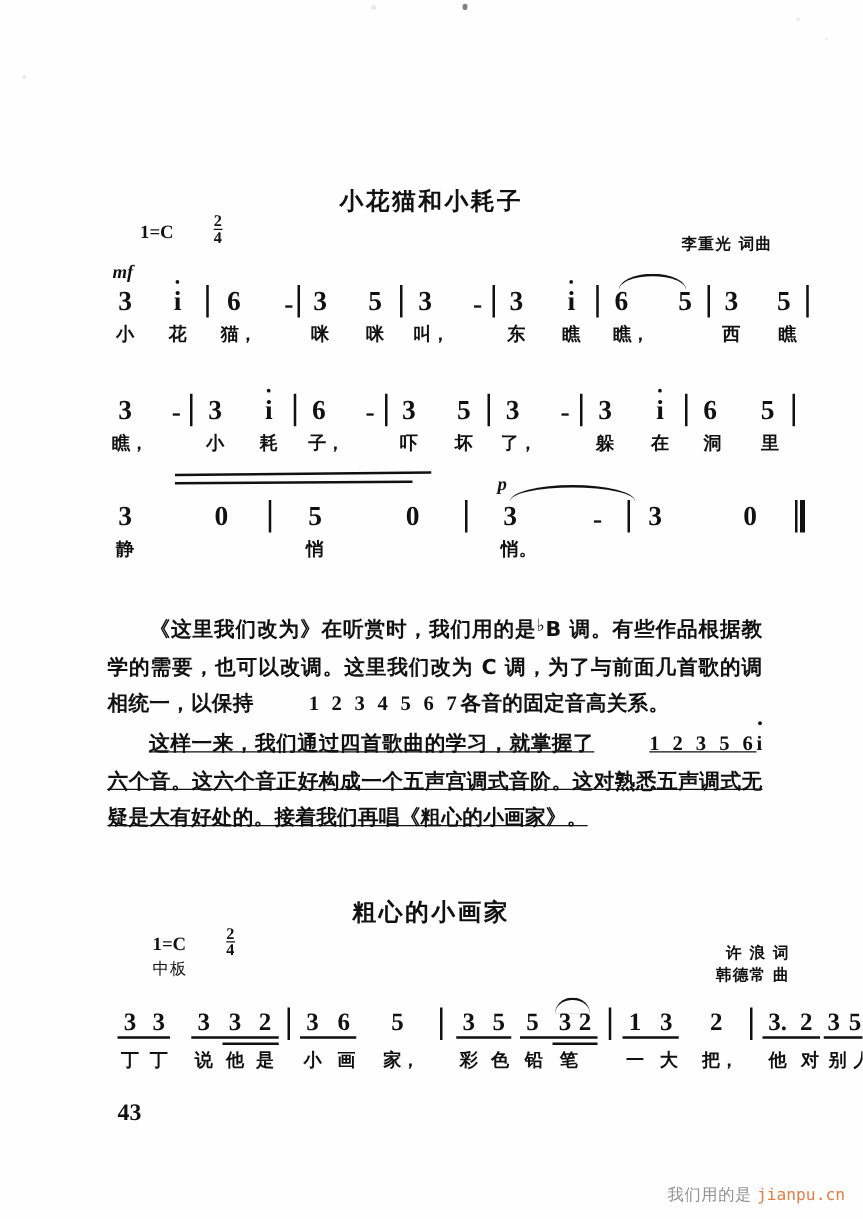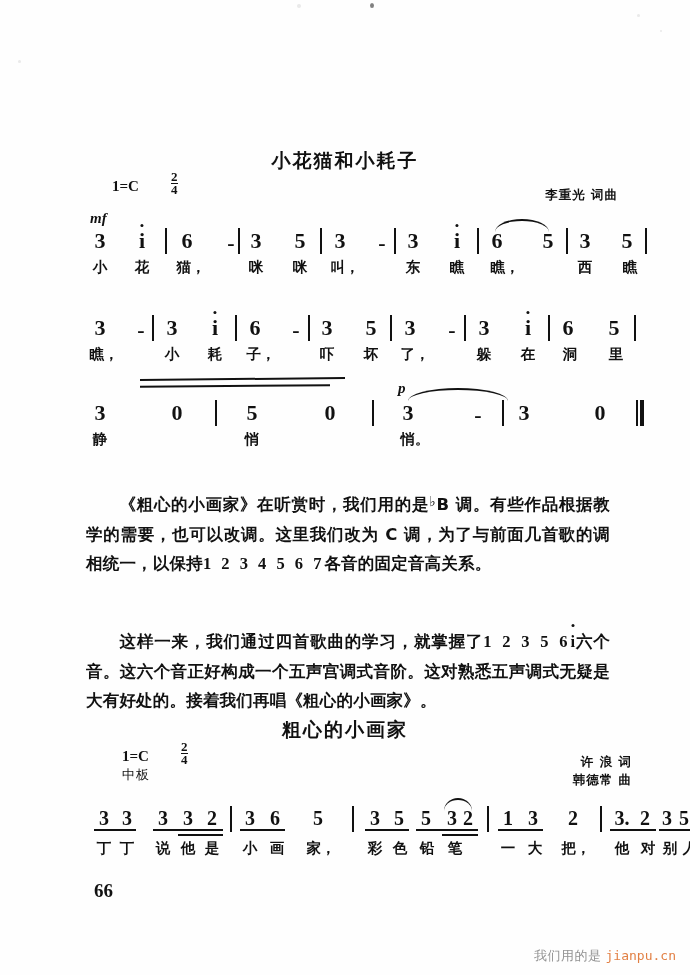--- a/index.html
+++ b/index.html
@@ -206,39 +206,40 @@
   }
   .prose .indent { display: inline-block; width: 2em; }
   .flat {
     font-family: "DejaVu Sans", sans-serif;
     font-size: 14px;
     vertical-align: 4px;
   }
   .digit-seq {
     font-family: "Liberation Serif", "DejaVu Serif", serif;
     letter-spacing: 3px;
+    margin-left: 44px;
   }
   .hi-i {
     position: relative;
     display: inline-block;
     font-family: "Liberation Serif", "DejaVu Serif", serif;
   }
   .hi-i::before {
     content: "";
     position: absolute;
     left: 50%;
     top: -3px;
     width: 3px; height: 3px;
     border-radius: 50%;
     background: #111;
     transform: translateX(-50%);
   }
 
   .para1 { top: 487px; }
-  .para2 { top: 627px; }
+  .para2 { top: 580px; text-decoration: underline; }
 
   
   .page-num {
     position: absolute;
     left: 94px;
     top: 880px;
     font-family: "Liberation Serif", "DejaVu Serif", serif;
     font-size: 19px;
     font-weight: 700;
   }
@@ -396,21 +397,21 @@
       <span class="note" style="left:600px;top:2px;">0</span>
       <span class="barline final" style="left:636px;top:0px;"></span>
     </div>
     <div class="row-lyrics">
       <span class="lyr" style="left:100px;">静</span>
       <span class="lyr" style="left:252px;">悄</span>
       <span class="lyr" style="left:415px;">悄。</span>
     </div>
   </div>
 
-  <div class="prose para1"><span class="indent"></span><span>《粗心的小画家》在听赏时，我们用的是</span><span class="flat">♭</span><span>B 调。有些作品根据教学的需要，也可以改调。这里我们改为 C 调，为了与前面几首歌的调相统一，以保持</span><span class="digit-seq">1 2 3 4 5 6 7</span><span>各音的固定音高关系。</span></div>
+  <div class="prose para1"><span class="indent"></span><span>《这里我们改为》在听赏时，我们用的是</span><span class="flat">♭</span><span>B 调。有些作品根据教学的需要，也可以改调。这里我们改为 C 调，为了与前面几首歌的调相统一，以保持</span><span class="digit-seq">1 2 3 4 5 6 7</span><span>各音的固定音高关系。</span></div>
 
   <div class="prose para2"><span class="indent"></span><span>这样一来，我们通过四首歌曲的学习，就掌握了</span><span class="digit-seq">1 2 3 5 6</span><span class="hi-i">i</span><span>六个音。这六个音正好构成一个五声宫调式音阶。这对熟悉五声调式无疑是大有好处的。接着我们再唱《粗心的小画家》。</span></div>
 
   <div class="song-title song2-title cn">粗心的小画家</div>
 
   <div class="keysig song2-key">1=C</div>
   <div class="tempo-mark song2-tempo cn">中板</div>
 
   <div class="meter song2-meter">
     <span class="num">2</span>
@@ -486,19 +487,19 @@
       <span class="lyr" style="left:508px;top:3px;">一</span>
       <span class="lyr" style="left:535px;top:3px;">大</span>
       <span class="lyr" style="left:576px;top:3px;">把，</span>
       <span class="lyr" style="left:622px;top:3px;">他</span>
       <span class="lyr" style="left:648px;top:3px;">对</span>
       <span class="lyr" style="left:670px;top:3px;">别</span>
       <span class="lyr" style="left:690px;top:3px;">人</span>
     </div>
   </div>
 
-  <div class="page-num">66</div>
+  <div class="page-num">43</div>
 
   <div class="watermark">
     <span class="wm-cn">我们用的是</span><span class="wm-url">jianpu.cn</span>
   </div>
 
 </div>
 
 </body></html>

